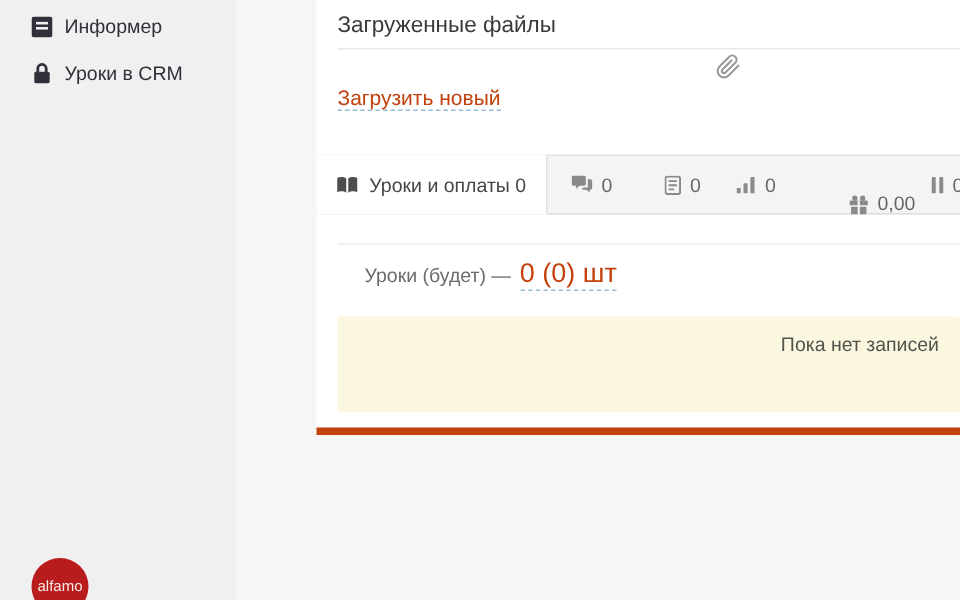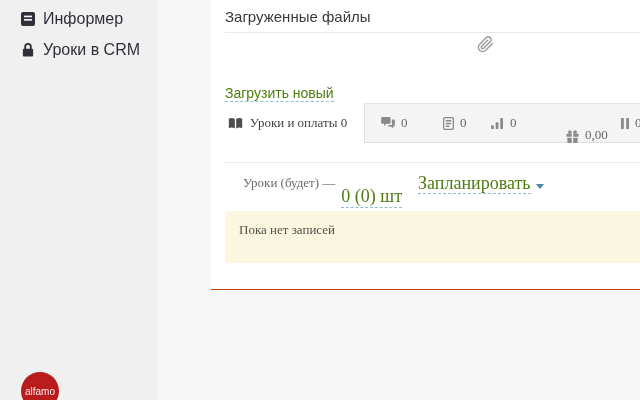--- a/index.html
+++ b/index.html
@@ -16,21 +16,21 @@
   .sidebar {
     position: absolute; left: 0; top: 0; width: 157px; height: 400px;
     background: #f0f0f1;
   }
   .gutter {
     position: absolute; left: 157px; top: 0; width: 54px; height: 400px;
     background: #f6f6f7;
   }
   .side-item {
     position: absolute; left: 21px; display: flex; align-items: center; gap: 8px;
-    font-size: 16px; color: #30303a; cursor: pointer; white-space: nowrap;
+    font-size: 13px; color: #30303a; cursor: pointer; white-space: nowrap;
   }
   .side-item .ic { width: 14px; height: 14px; display: inline-flex; flex: none; }
   .brand-badge {
     position: absolute; left: 21px; top: 372px; width: 38px; height: 38px;
     border-radius: 50%; background: #b91c1c;
     display: flex; align-items: center; justify-content: center;
     color: rgba(255,255,255,0.9); font-size: 10px;
   }
 
   
@@ -38,25 +38,25 @@
   .files-card { top: 0; height: 108px; border-bottom: 1px solid #e7e7e8; }
   .files-title {
     position: absolute; left: 14px; top: 8px; right: 0;
     font-size: 15px; font-weight: 400; color: #3a3a3a;
     padding-bottom: 7px; border-bottom: 1px solid #e9e9e9;
   }
   .paperclip { position: absolute; left: 266px; top: 36px; width: 17px; height: 17px; }
   .upload-link { position: absolute; left: 14px; top: 57px; }
 
   a.dashed {
-    color: #4d7c0f; text-decoration: none; cursor: pointer;
-    border-bottom: 1px dashed #94bdd3; font-size: 14px; margin-top: 28px;
-  }
-
-  .tabs-card { top: 103px; height: 187px; border-bottom: 1px solid #c2410c; font-family: Liberation Serif, serif; }
+    color: #c2410c; text-decoration: none; cursor: pointer;
+    border-bottom: 1px dashed #94bdd3; font-size: 14px;
+  }
+
+  .tabs-card { top: 103px; height: 187px; border-bottom: 5px solid #c2410c; }
 
   .tab-strip {
     position: absolute; left: 0; top: 0; right: 0; height: 40px;
     background: #f4f4f5; border-top: 1px solid #e4e4e4; border-bottom: 1px solid #dedede;
   }
   .tab-active {
     position: absolute; left: 0; top: 0; width: 154px; height: 40px;
     background: #fff; border-right: 1px solid #e0e0e0;
     display: flex; align-items: center; justify-content: center; gap: 7px;
     font-size: 13px; color: #454545; cursor: default;
@@ -78,22 +78,22 @@
   .toolbar .lbl { margin-right: 6px; }
   .toolbar a.dashed { font-size: 18px; }
   .toolbar .gap { width: 16px; }
   .caret {
     display: inline-block; width: 0; height: 0; margin-left: 5px;
     border: 4px solid transparent; border-top: 5px solid #4787a9;
     vertical-align: middle; position: relative; top: 3px;
   }
 
   .alert {
-    position: absolute; left: 14px; right: 0; top: 108px; height: 52px;
-    background: #fbf6e0; border-radius: 2px; padding: 11px 14px;
+    position: absolute; left: 14px; right: 0; top: 108px; height: 64px;
+    background: #fbf6e0; border-radius: 2px; padding: 11px 14px; text-align: right;
   }
   .alert-title { font-size: 13px; color: #52524a; margin-bottom: 6px; }
   .alert-sub { font-size: 12px; color: #70705c; }
 
   .ic svg { display: block; width: 100%; height: 100%; }
 </style>
 </head>
 <body>
 
 <div class="screen">
@@ -198,23 +198,20 @@
       </span>
       <span>0</span>
     </div>
 
     <div class="divider"></div>
 
     <div class="toolbar">
       <span class="lbl">Уроки (будет) —</span>
       <a class="dashed">0 (0) шт</a>
       <span class="gap"></span>
-      <span>
-        <a class="dashed">Запланировать</a><span class="caret"></span>
-      </span>
     </div>
 
     <div class="alert">
       <div class="alert-title">Пока нет записей</div>
     </div>
   </section>
 
 </div>
 
 </body></html>

